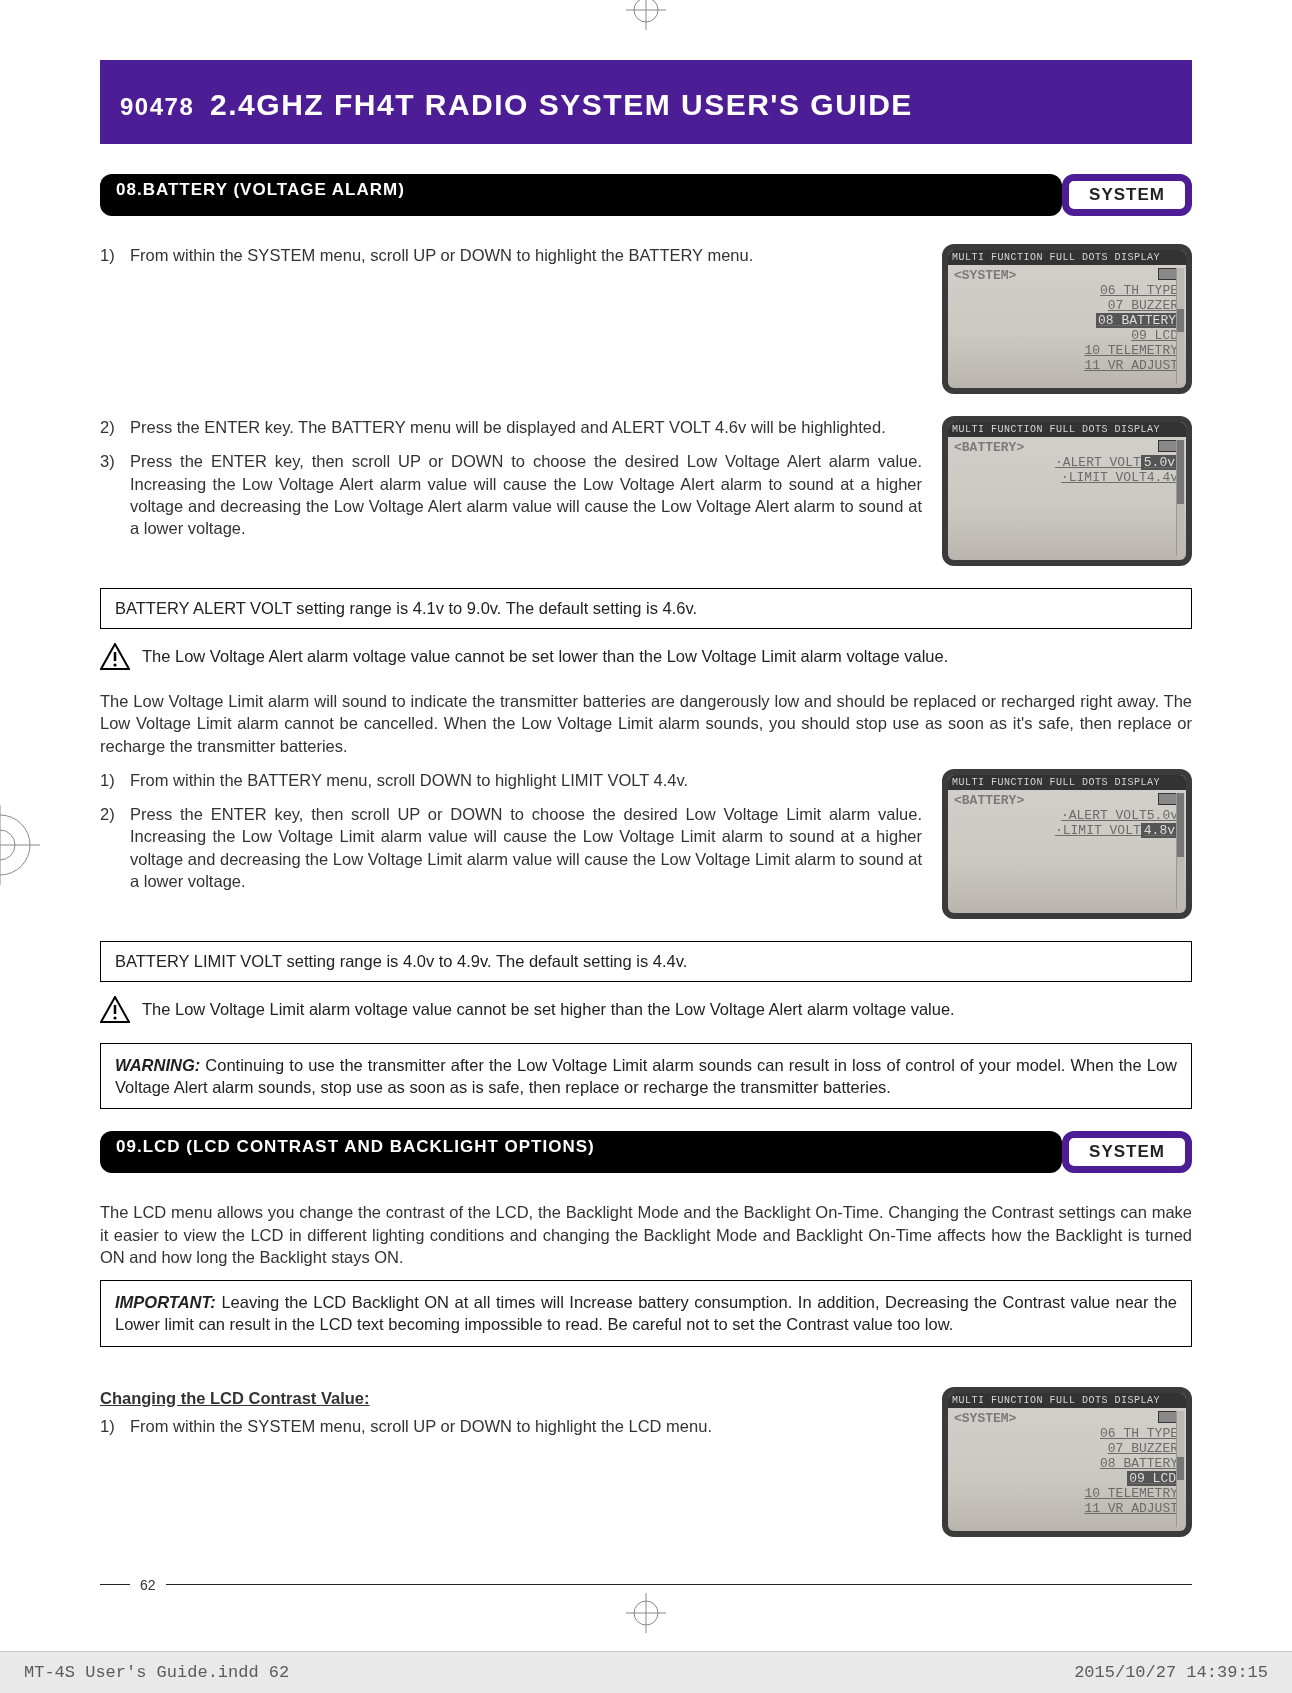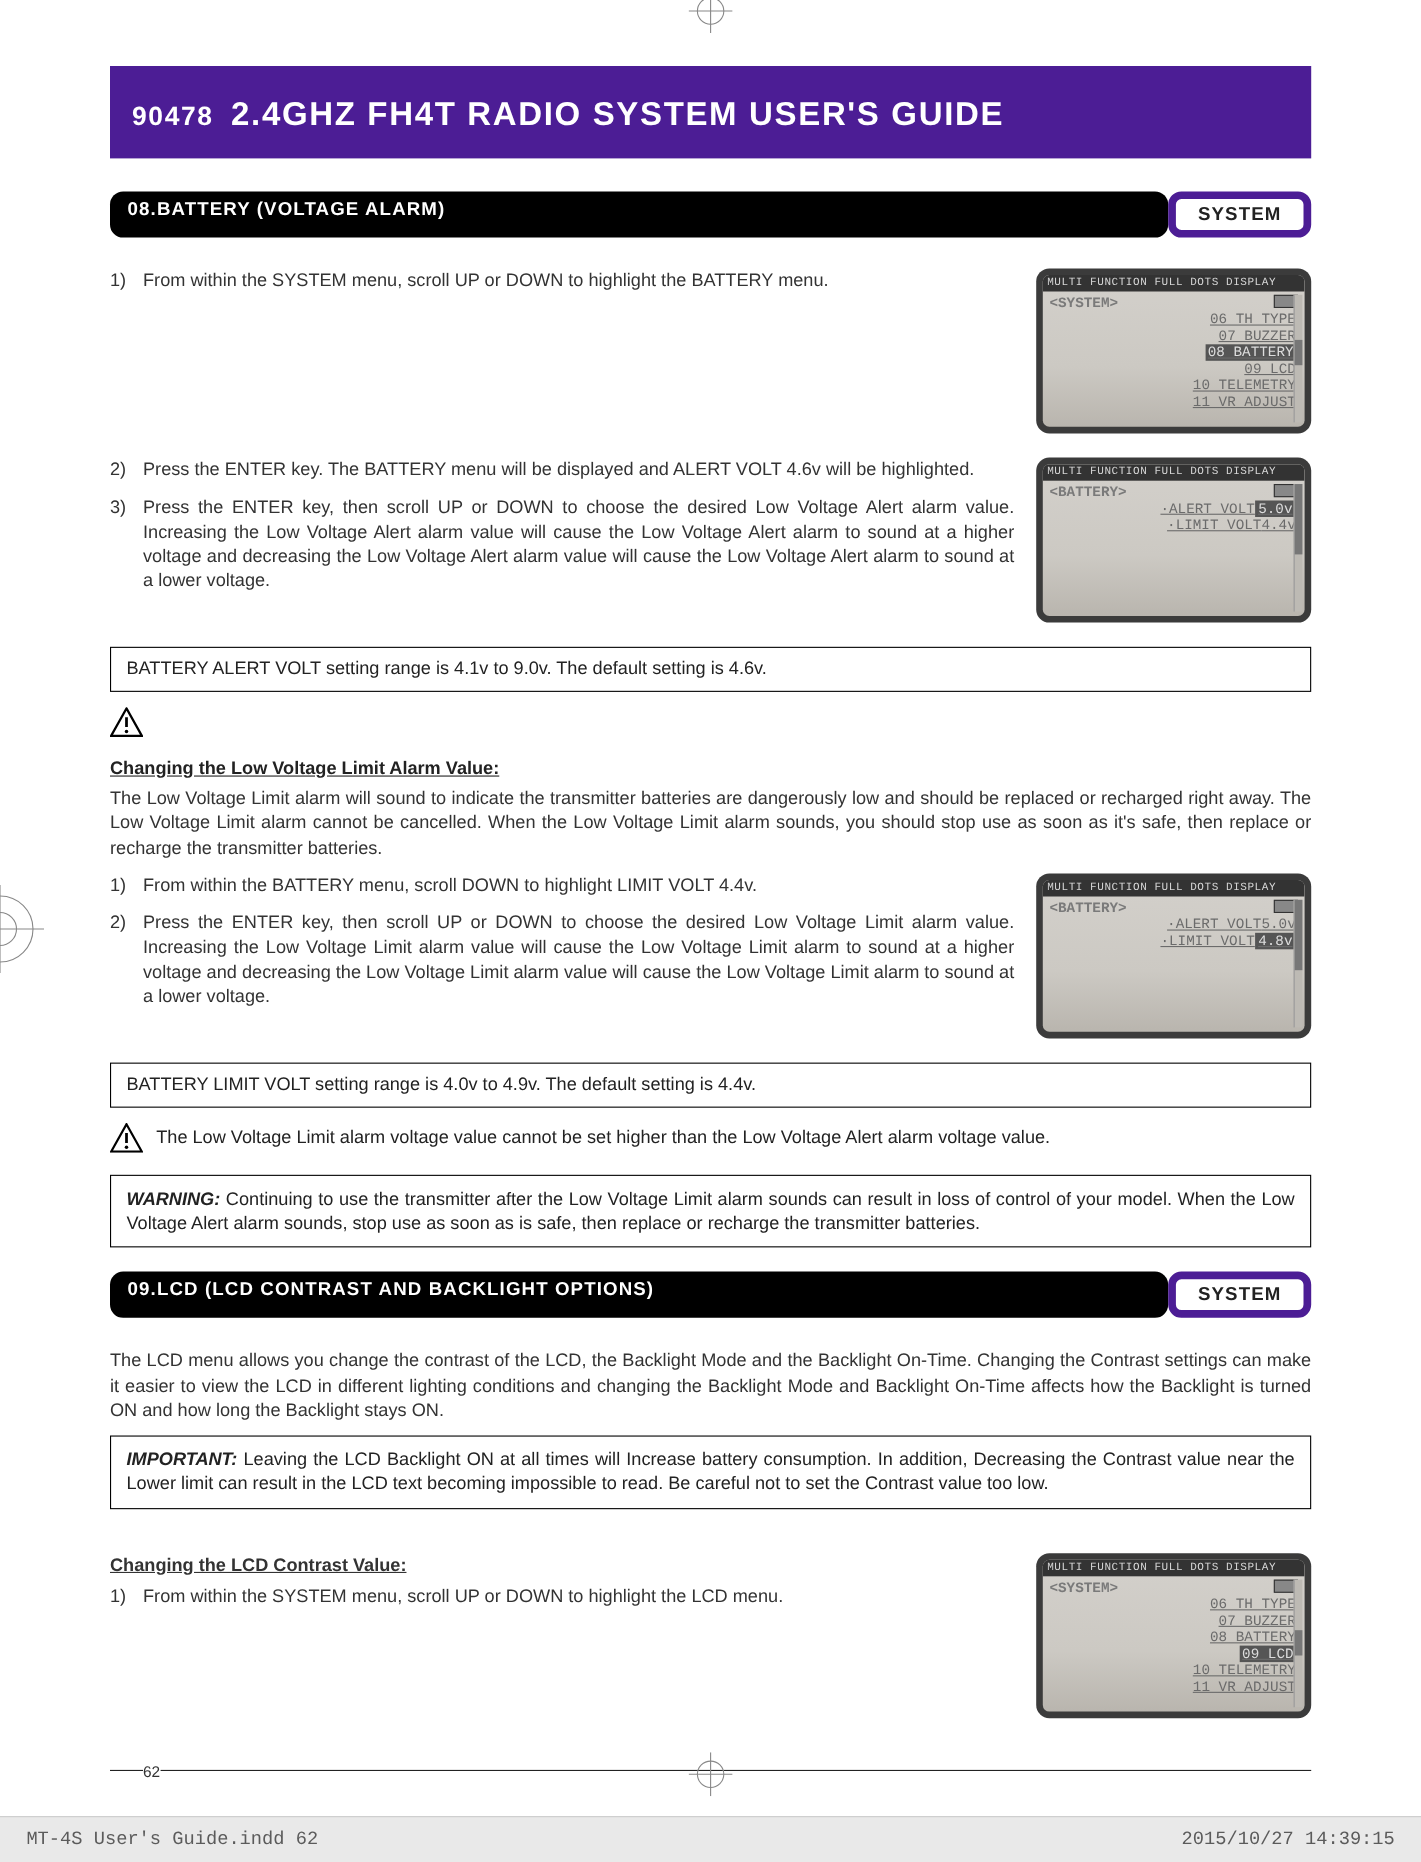--- a/index.html
+++ b/index.html
@@ -122,21 +122,21 @@
   .lcd-batt {
     width: 22px; height: 12px; border: 1px solid #333; position: relative;
     background: #888;
     display: inline-block;
   }
   .lcd-batt::after { content:""; position:absolute; right:-4px; top:3px; width:3px; height:6px; background:#333; }
   .lcd-val-hl { background:#555; color:#ddd; padding: 0 3px; }
   .lcd-scroll { position:absolute; right:2px; top:18px; bottom:4px; width:8px; background:#bdbab4; border-left:1px solid #999; }
   .lcd-scroll-thumb { position:absolute; left:0; width:100%; background:#777; }
   .page-num-rule {
-    display: flex; align-items: center; 
+    display: flex; align-items: center; gap: 10px;
     margin-top: 40px;
   }
   .page-num-rule .line { flex:1; height:1px; background:#222; }
   .page-num-rule .pn { font-size: 14px; color:#333; }
   .page-num-rule .stub { width:30px; height:1px; background:#222; }
   .footer-bar {
     position: absolute;
     left: 0; right: 0;
     bottom: 0;
     background: #e9e9e9;
@@ -268,23 +268,23 @@
     </div>
 
     <div class="range-box">BATTERY ALERT VOLT setting range is 4.1v to 9.0v. The default setting is 4.6v.</div>
 
     <div class="warn-row">
       <svg class="warn-icon" viewBox="0 0 30 27">
           <polygon points="15,1 29,26 1,26" fill="none" stroke="#000" stroke-width="2"></polygon>
           <line x1="15" y1="9" x2="15" y2="18" stroke="#000" stroke-width="2.5"></line>
           <circle cx="15" cy="22" r="1.6" fill="#000"></circle>
         </svg>
-    </div>
-
-    <div class="sub-heading">Changing the Low Voltage Limit Alarm Value:</div>
+      <span>The Low Voltage Alert alarm voltage value cannot be set lower than the Low Voltage Limit alarm voltage value.</span>
+    </div>
+
     <div class="para">The Low Voltage Limit alarm will sound to indicate the transmitter batteries are dangerously low and should be replaced or recharged right away. The Low Voltage Limit alarm cannot be cancelled. When the Low Voltage Limit alarm sounds, you should stop use as soon as it's safe, then replace or recharge the transmitter batteries.</div>
 
     <div class="row">
       <div class="text-col">
         <ol>
           <li>
               <span class="num">1)</span>
               <span>From within the BATTERY menu, scroll DOWN to highlight LIMIT VOLT 4.4v.</span>
             </li>
           <li>

